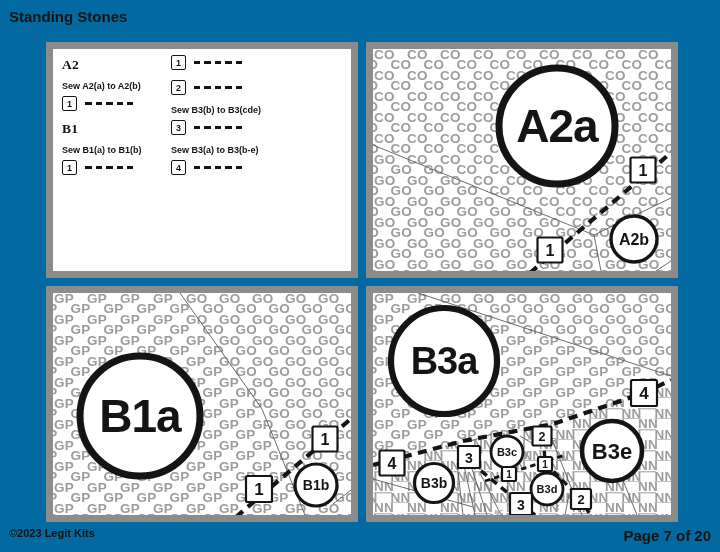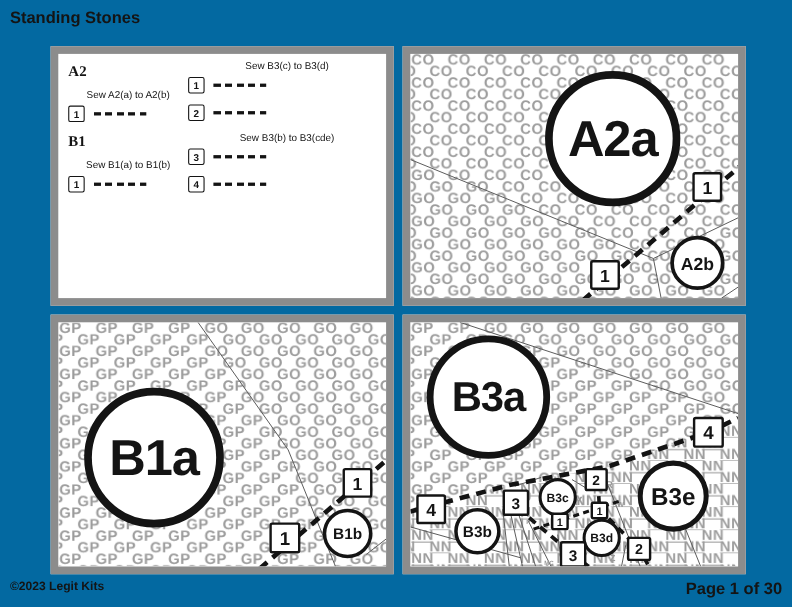--- a/index.html
+++ b/index.html
@@ -10,21 +10,21 @@
   .ftr-left{position:absolute;left:9px;top:527px;font-size:11px;font-weight:bold;}
   .ftr-right{position:absolute;right:9px;top:527px;font-size:15px;font-weight:bold;}
   .panel{position:absolute;width:312px;height:236px;border:7px solid #8c8c8c;
          background:#fff;box-sizing:border-box;overflow:hidden;}
   .p1{left:46px;top:42px}.p2{left:366px;top:42px}.p3{left:46px;top:286px}.p4{left:366px;top:286px}
   
   .instr{display:flex;padding:6px 0 0 9px;}
   .icol1{width:109px;}.icol2{flex:1;}
   .ihead{font-size:13.5px;font-weight:bold;letter-spacing:.2px;margin:2px 0 8px;font-family:Liberation Serif, serif;}
   .ihead.gap{}
-  .stext{font-size:9px;font-weight:normal;margin:0 0 5px;text-align:center;}
+  .stext{font-size:9px;font-weight:bold;margin:0 0 5px;}
   .chiprow{display:flex;align-items:center;margin:0 0 10px;}
   .chip{width:13px;height:13px;border:1.6px solid #141414;border-radius:2px;font-size:9px;
         font-weight:bold;display:flex;align-items:center;justify-content:center;background:#fff;}
   .dashline{width:48px;height:2.8px;margin-left:8px;
         background:repeating-linear-gradient(90deg,#141414 0 6.5px,transparent 6.5px 10.5px);}
   
   svg{display:block;}
   .thin{stroke:#5a5a5a;stroke-width:0.9;fill:none;}
   .seam{stroke:#141414;fill:none;}
   .circ{fill:#fff;stroke:#141414;}
@@ -52,34 +52,34 @@
           <span class="dashline"></span>
         </div>
         <div class="ihead gap">B1</div>
         <div class="stext">Sew B1(a) to B1(b)</div>
         <div class="chiprow">
           <span class="chip">1</span>
           <span class="dashline"></span>
         </div>
       </div>
       <div class="icol2">
-        <div class="stext">Sew B3(c) to B3(d)</div>
         <div class="chiprow">
           <span class="chip">1</span>
           <span class="dashline"></span>
         </div>
         <div class="chiprow">
           <span class="chip">2</span>
           <span class="dashline"></span>
         </div>
         <div class="stext">Sew B3(b) to B3(cde)</div>
         <div class="chiprow">
           <span class="chip">3</span>
           <span class="dashline"></span>
         </div>
+        <div class="stext">Sew B3(a) to B3(b-e)</div>
         <div class="chiprow">
           <span class="chip">4</span>
           <span class="dashline"></span>
         </div>
       </div>
     </div>
   </div>
 
   <div class="panel p2">
     <svg width="298" height="222" viewBox="0 0 298 222">
@@ -218,15 +218,15 @@
       <rect class="sqr" x="198" y="196" width="20" height="20" rx="1.5"></rect>
       <text class="ctext" x="208" y="211" font-size="13">2</text>
       <rect class="sqr" x="129" y="174" width="14" height="14" rx="1.5"></rect>
       <text class="ctext" x="136" y="185" font-size="10">1</text>
       <rect class="sqr" x="165" y="164" width="14" height="14" rx="1.5"></rect>
       <text class="ctext" x="172" y="175" font-size="10">1</text>
     </svg>
   </div>
 
   <div class="ftr-left">©2023 Legit Kits</div>
-  <div class="ftr-right">Page 1 of 30</div>
+  <div class="ftr-right">Page 7 of 20</div>
 
 </div>
 
 </body></html>

